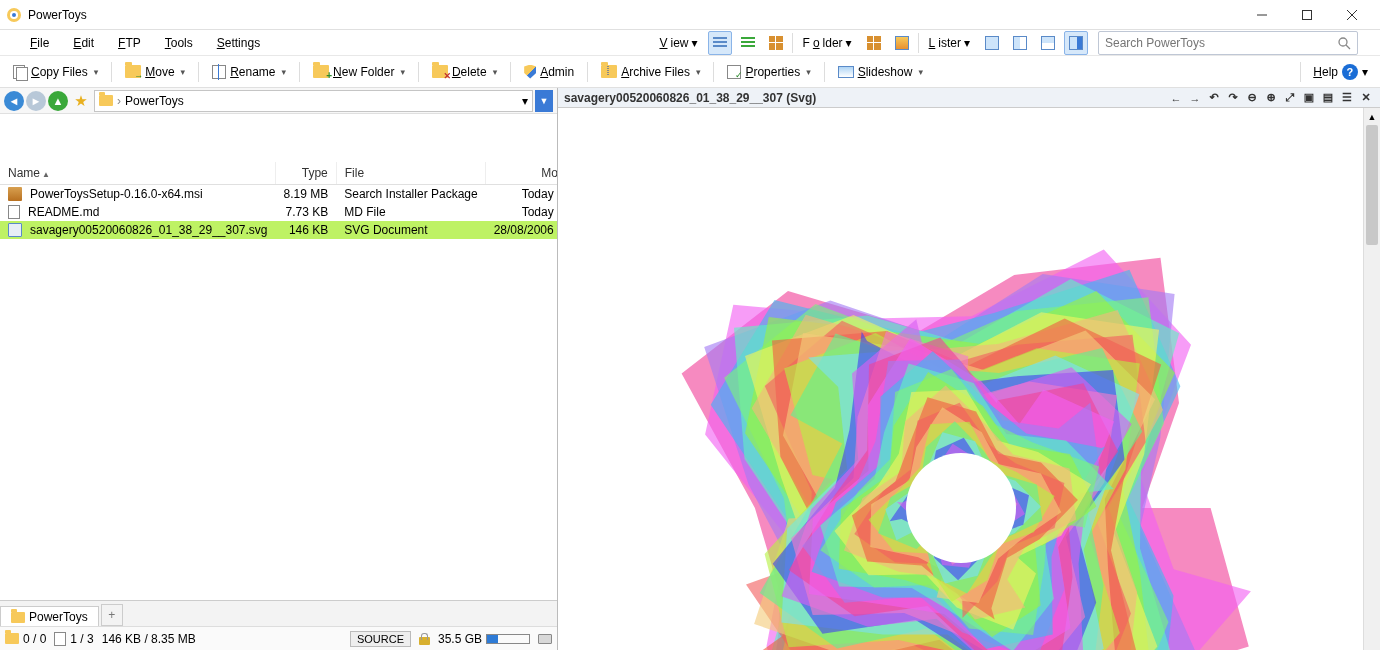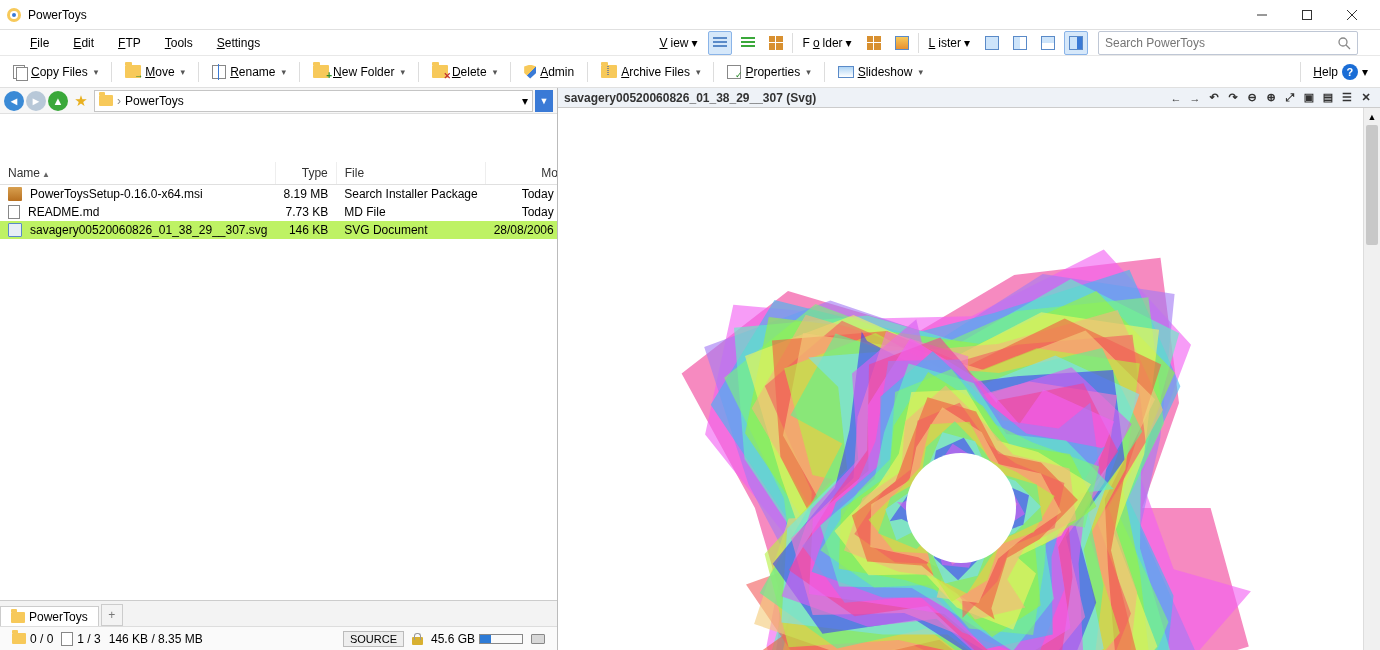--- a/index.html
+++ b/index.html
@@ -35,21 +35,21 @@
 .file-table { flex: 1; overflow: auto; }
 .file-table table { width: 100%; border-collapse: collapse; margin-top: 48px; }
 .file-table th { text-align: left; font-weight: normal; padding: 4px 8px; border-bottom: 1px solid #e0e0e0; border-right: 1px solid #eee; color: #333; background: #fff; position: sticky; top: 0; }
 .file-table th.right, .file-table td.right { text-align: right; }
 .file-table td { padding: 2px 8px; white-space: nowrap; }
 .file-table tr.selected td { background: #bef264; }
 .file-table .cell-name { display: flex; align-items: center; gap: 8px; }
 .tab-strip { height: 26px; display: flex; align-items: flex-end; border-top: 1px solid #ccc; background: #f3f3f3; }
 .tab { display: flex; align-items: center; gap: 4px; padding: 3px 10px; border: 1px solid #ccc; border-bottom: none; background: #fff; margin-bottom: -1px; cursor: pointer; }
 .tab-add { width: 22px; height: 22px; display: flex; align-items: center; justify-content: center; border: 1px solid #ccc; margin-left: 2px; cursor: pointer; color: #777; }
-.status-row { height: 24px; display: flex; align-items: center; padding: 0 12px; gap: 8px; border-top: 1px solid #ddd; background: #fafafa; }
+.status-row { height: 24px; display: flex; align-items: center; padding: 0 5px; gap: 8px; border-top: 1px solid #ddd; background: #fafafa; }
 .status-row .cell { display: flex; align-items: center; gap: 4px; }
 .disk-bar { width: 44px; height: 10px; border: 1px solid #888; display: flex; }
 .disk-bar .fill { background: #2e7bd6; height: 100%; width: 25%; }
 .right-pane { flex: 1; display: flex; flex-direction: column; font-weight: bold; }
 .preview-head { height: 20px; display: flex; align-items: center; padding: 0 6px; gap: 6px; background: #eef2f7; border-bottom: 1px solid #ccc; }
 .preview-head .fname { flex: 1; color: #333; }
 .preview-head .pv-icons { display: flex; gap: 3px; }
 .pv-icon { width: 16px; height: 16px; display: flex; align-items: center; justify-content: center; cursor: pointer; color: #333; font-size: 11px; }
 .preview-body { flex: 1; display: flex; overflow: hidden; position: relative; background: #fff; }
 .preview-content { flex: 1; display: flex; align-items: flex-start; justify-content: center; overflow: hidden; }
@@ -335,21 +335,21 @@
         </span>
       <span class="cell">
           <span class="file-icn"></span>
           <span>1 / 3</span>
         </span>
       <span class="cell">146 KB / 8.35 MB</span>
       <span style="flex:1"></span>
       <span class="source-badge">SOURCE</span>
       <span class="lock-icn"></span>
       <span class="cell">
-          <span>45.6 GB</span>
+          <span>35.5 GB</span>
           <span class="disk-bar">
             <span class="fill"></span>
           </span>
         </span>
       <span class="drive-icn"></span>
     </div>
   </div>
 
   <div class="right-pane">
     <div class="preview-head">

